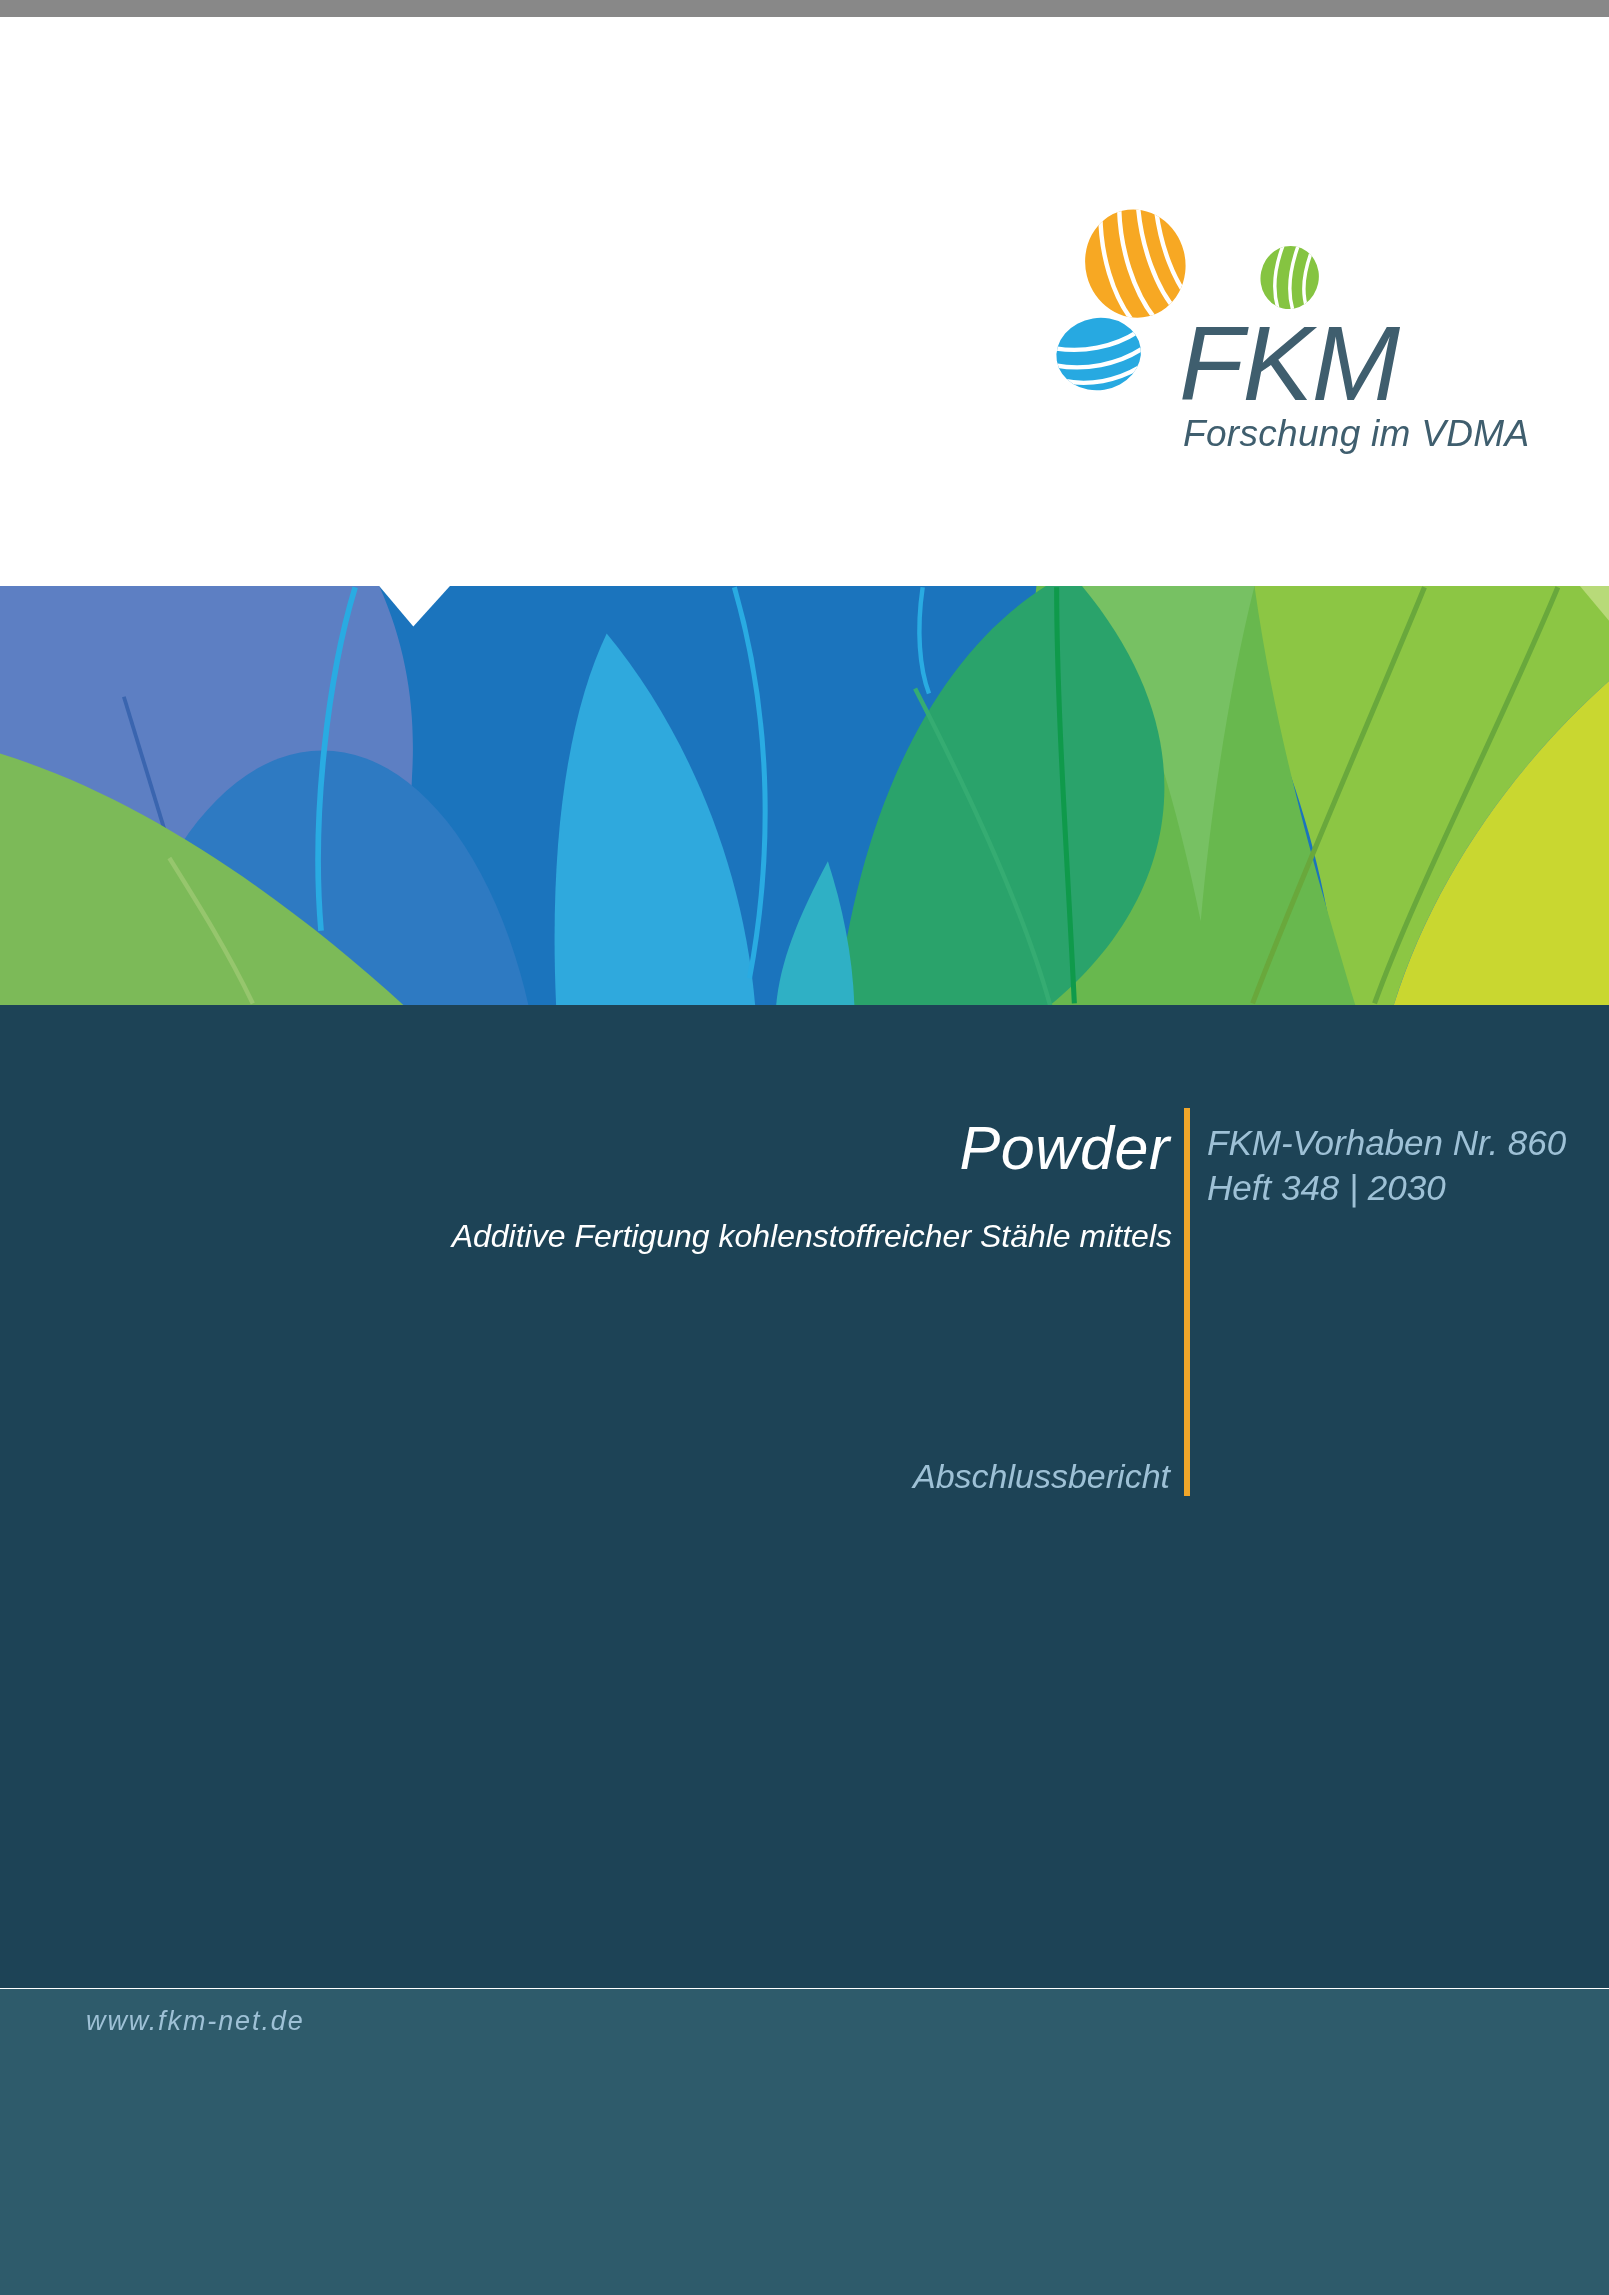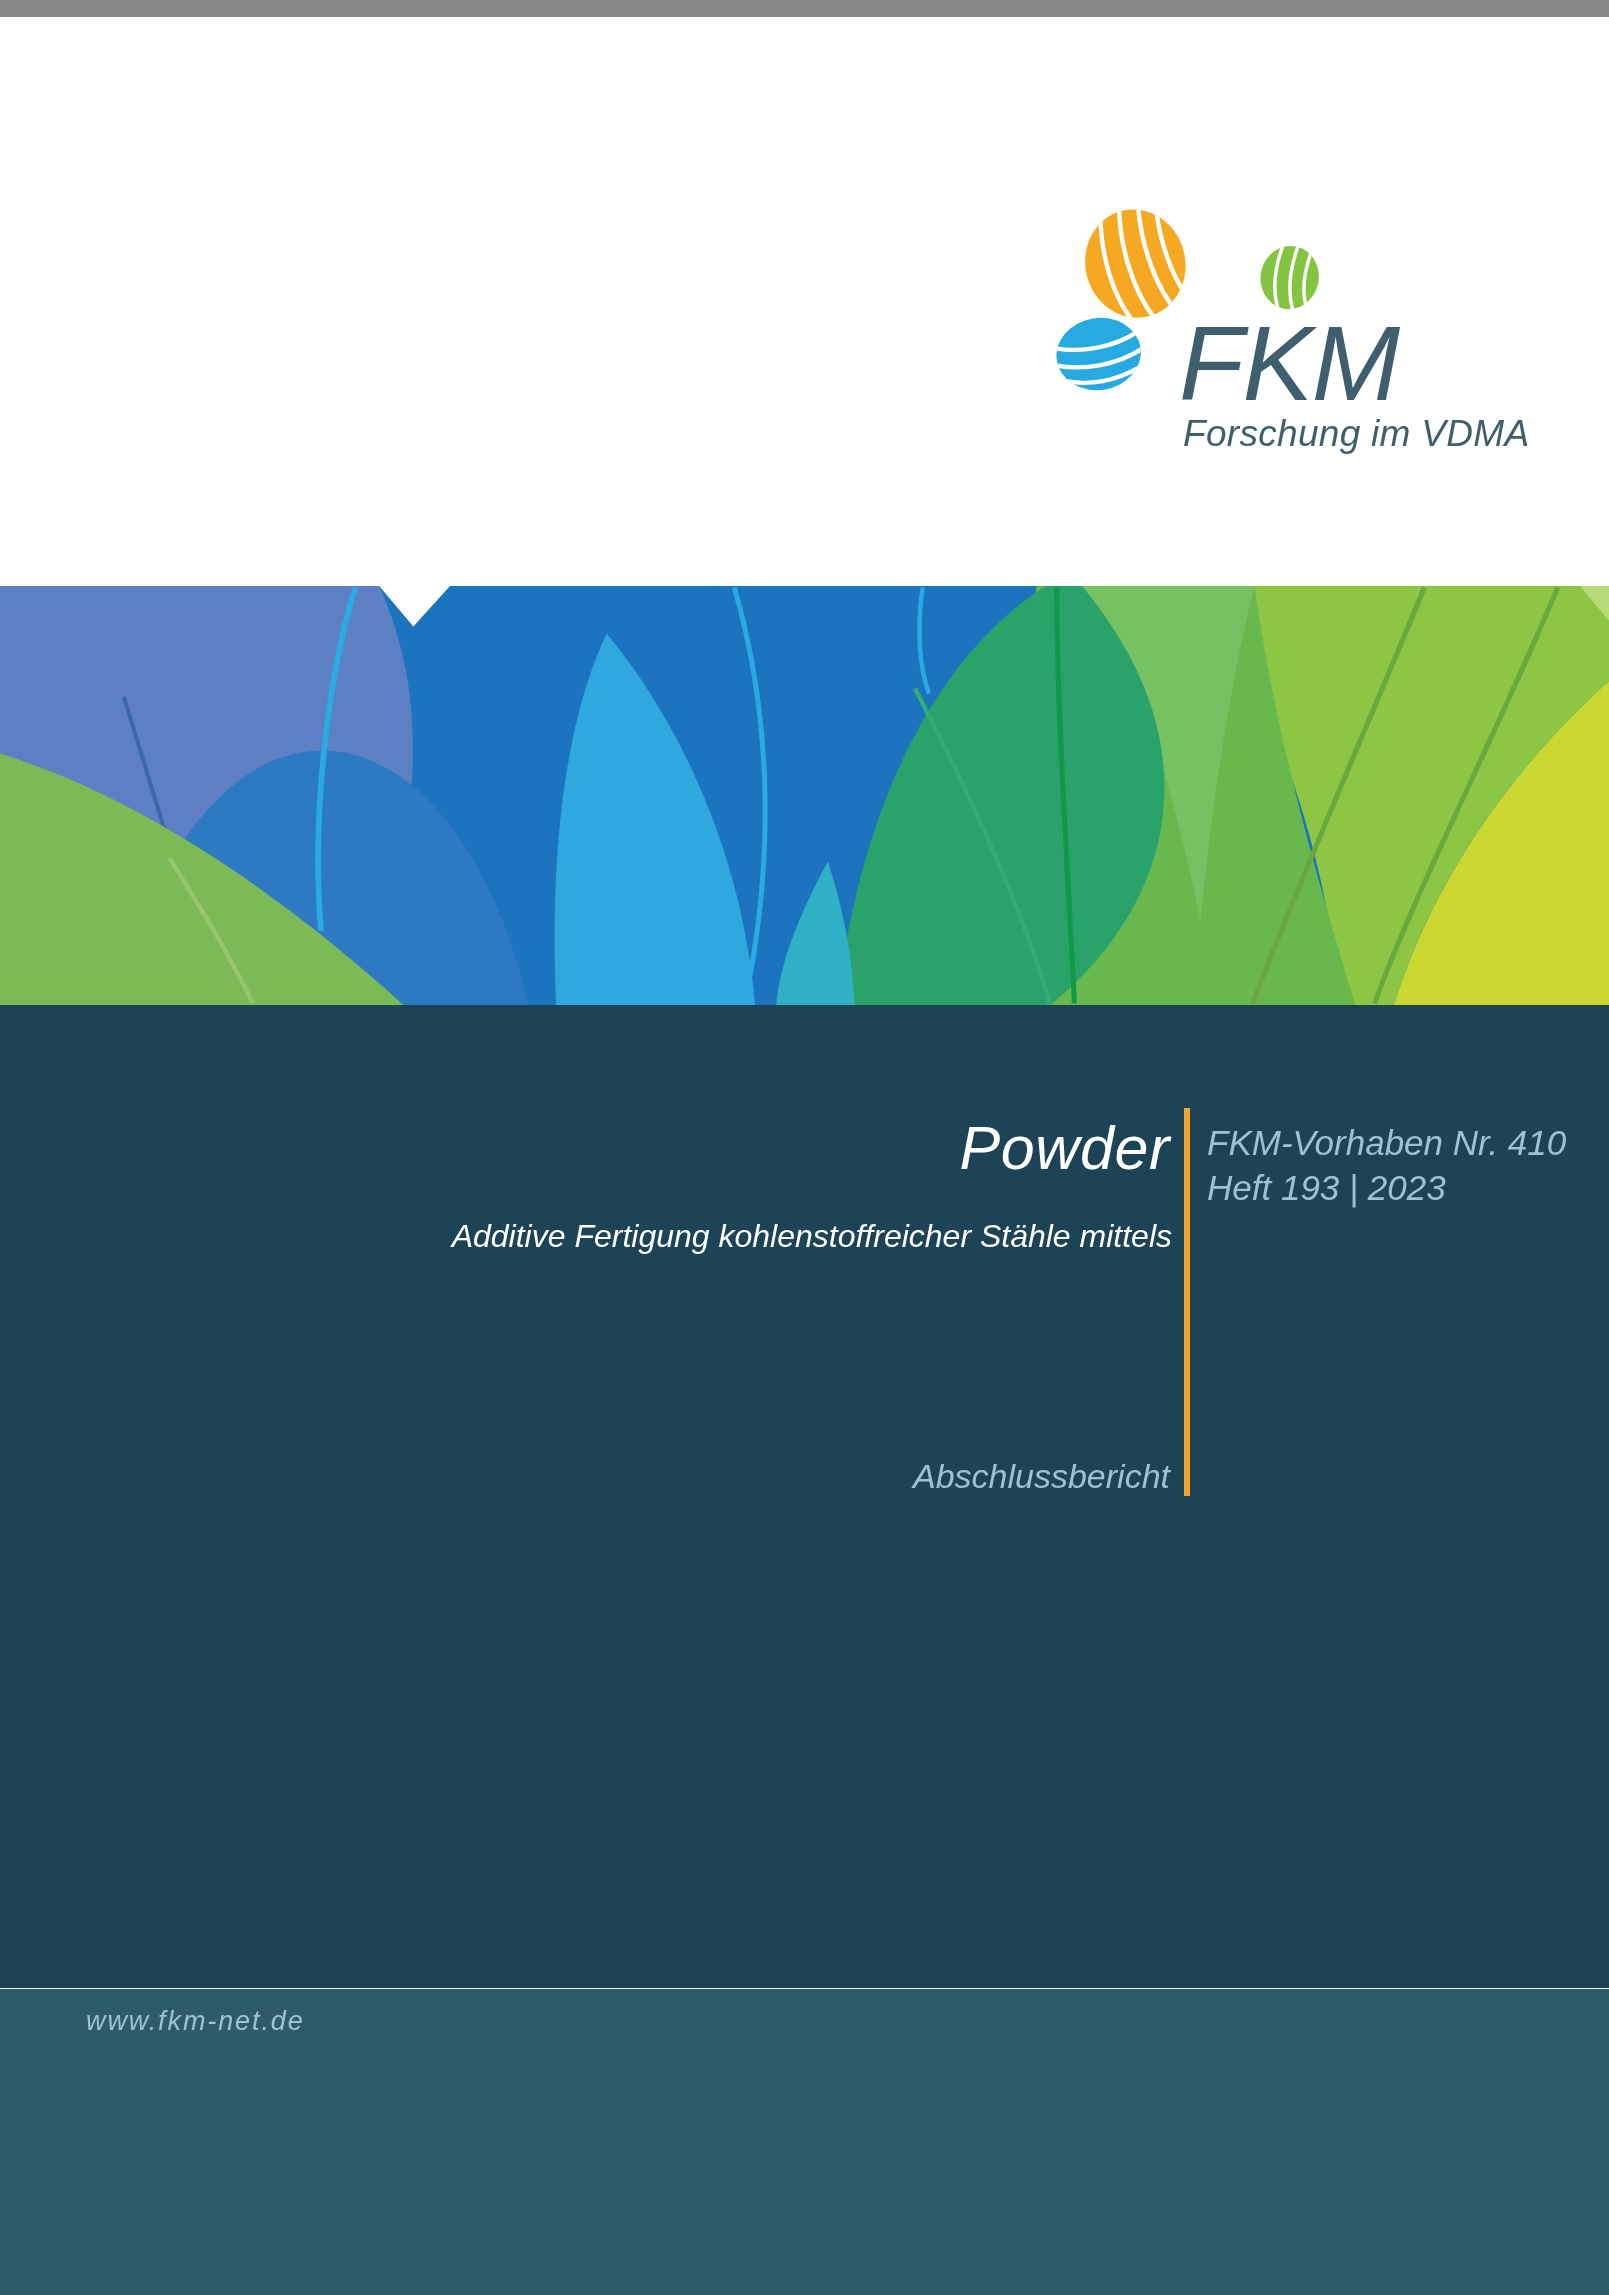--- a/index.html
+++ b/index.html
@@ -188,22 +188,22 @@
     <path d="M1460,902 C1450,970 1455,1030 1470,1070" stroke="#29ABE2" stroke-width="7" fill="none"></path>
     <path d="M1310,1335 C1262,1425 1234,1495 1228,1564 H1352 C1349,1480 1332,1403 1310,1335 Z" fill="#2FB0C5"></path>
   </svg>
 
   <div class="panel-dark"></div>
   <div class="panel-footer"></div>
 
   <div class="acronym">Powder</div>
   <div class="title-rule"></div>
   <div class="meta-block">
-    <div>FKM-Vorhaben Nr. 410</div>
-    <div>Heft 193 | 2023</div>
+    <div>FKM-Vorhaben Nr. 860</div>
+    <div>Heft 348 | 2030</div>
   </div>
   <div class="subtitle">
     <div>Additive Fertigung kohlenstoffreicher Stähle mittels</div>
   </div>
   <div class="report-type">Abschlussbericht</div>
 
   <div class="website">www.fkm-net.de</div>
 
 </div>
 

